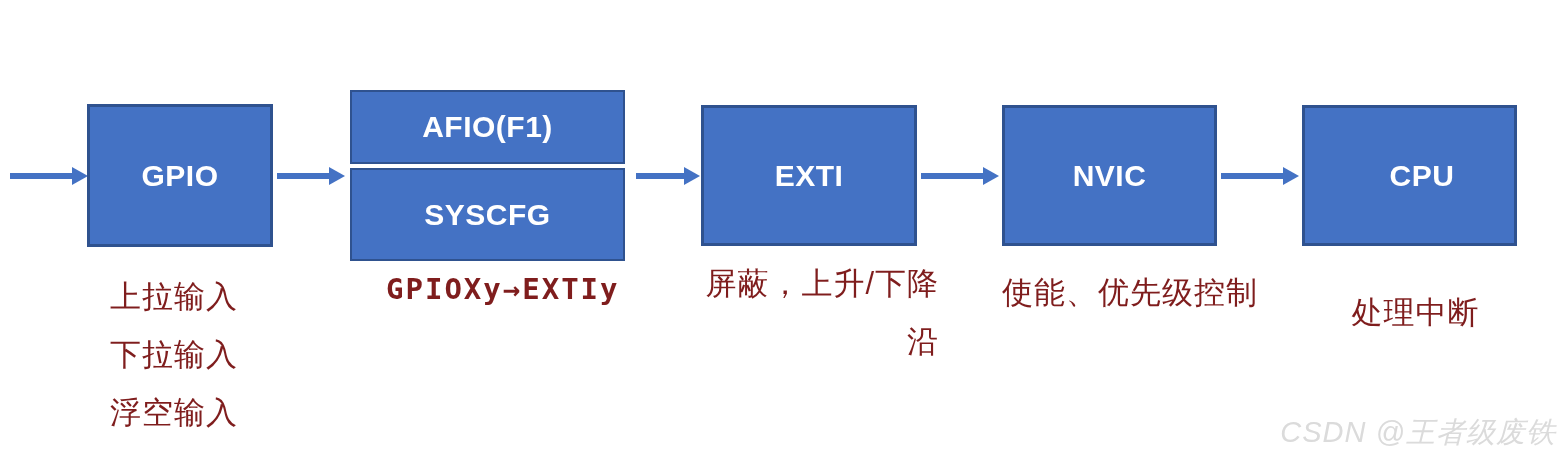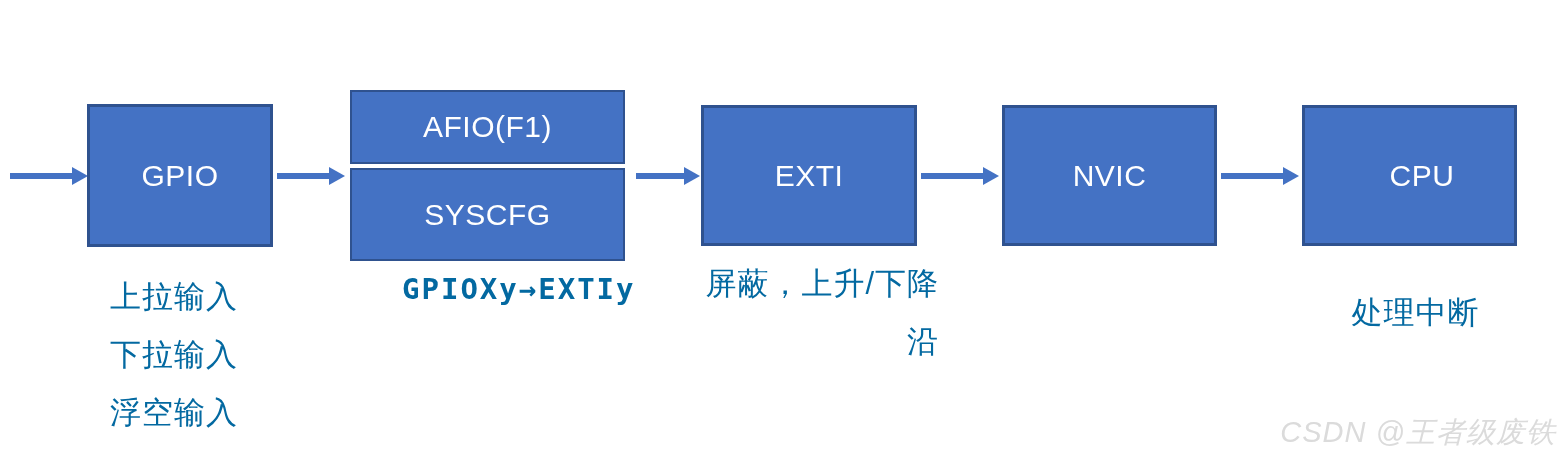--- a/index.html
+++ b/index.html
@@ -21,20 +21,21 @@
     box-sizing: border-box;
     background: #4472C4;
     border: 3px solid #2F528F;
     color: #ffffff;
     font-size: 30px;
     display: flex;
     align-items: center;
     justify-content: center;
     text-align: center;
     letter-spacing: 0.5px;
+    font-weight: bold;
   }
   #box-gpio   { left: 87px;   top: 104px; width: 186px; height: 143px; align-items: center; }
   #box-afio   { left: 350px;  top: 90px;  width: 275px; height: 74px;  border-width: 2px; }
   #box-syscfg { left: 350px;  top: 168px; width: 275px; height: 93px;  border-width: 2px;
                 flex-direction: row; line-height: 42px; }
   #box-exti   { left: 701px;  top: 105px; width: 216px; height: 141px; }
   #box-nvic   { left: 1002px; top: 105px; width: 215px; height: 141px; }
   #box-cpu    { left: 1302px; top: 105px; width: 215px; height: 141px; padding-left: 25px; }
 
   
@@ -42,34 +43,33 @@
   #arrow-1 { left: 10px;   top: 164px; width: 78px; }
   #arrow-2 { left: 277px;  top: 164px; width: 68px; }
   #arrow-3 { left: 636px;  top: 164px; width: 64px; }
   #arrow-4 { left: 921px;  top: 164px; width: 78px; }
   #arrow-5 { left: 1221px; top: 164px; width: 78px; }
   .arrow svg { display: block; width: 100%; height: 100%; }
 
   
   .ann {
     position: absolute;
-    color: #0369a1;
+    color: #7f1d1d;
     font-size: 31px;
     letter-spacing: 1px;
     white-space: nowrap;
   }
   #ann-gpio { left: 110px; top: 268px; }
   #ann-gpio .line { height: 58px; line-height: 58px; }
   #ann-afio {
     left: 386px; top: 272px;
     font-family: "DejaVu Sans Mono", monospace;
     font-size: 29px;
     font-weight: bold;
     letter-spacing: 2px;
-    margin-left: 16px;
   }
   #ann-exti { left: 679px; top: 255px; width: 260px; text-align: right; }
   #ann-exti .line { height: 58px; line-height: 58px; }
   #ann-nvic { left: 1002px; top: 272px; width: 215px; text-align: center; }
   #ann-cpu  { left: 1308px; top: 272px; width: 215px; text-align: center; margin-top: 20px; }
 
   
   .watermark {
     position: absolute;
     right: 4px;
@@ -151,18 +151,19 @@
     <div class="line">浮空输入</div>
   </div>
 
   <div class="ann" id="ann-afio">GPIOXy→EXTIy</div>
 
   <div class="ann" id="ann-exti">
     <div class="line">屏蔽，上升/下降</div>
     <div class="line">沿</div>
   </div>
 
+  <div class="ann" id="ann-nvic">使能、优先级控制</div>
 
   <div class="ann" id="ann-cpu">处理中断</div>
 
   <div class="watermark">CSDN @王者级废铁</div>
 
 </div>
 
 </body></html>

